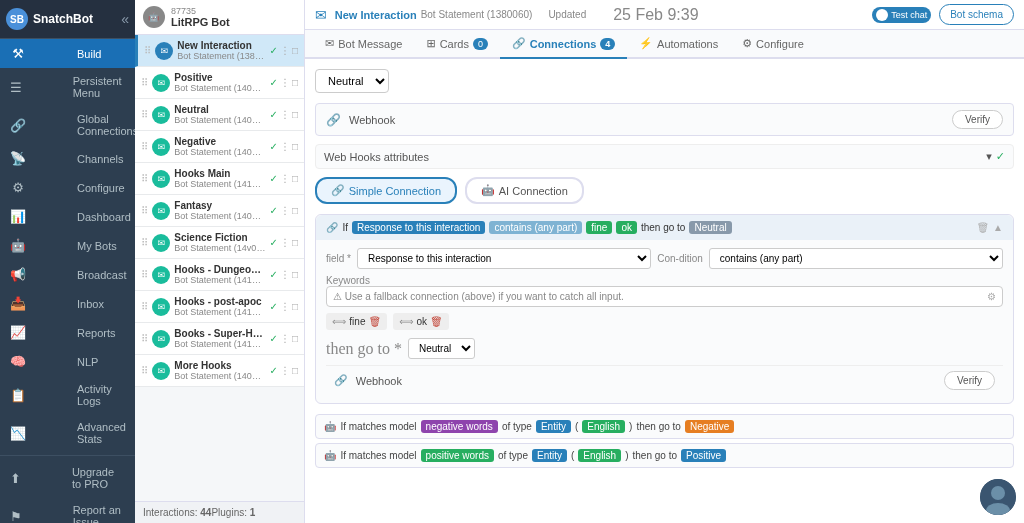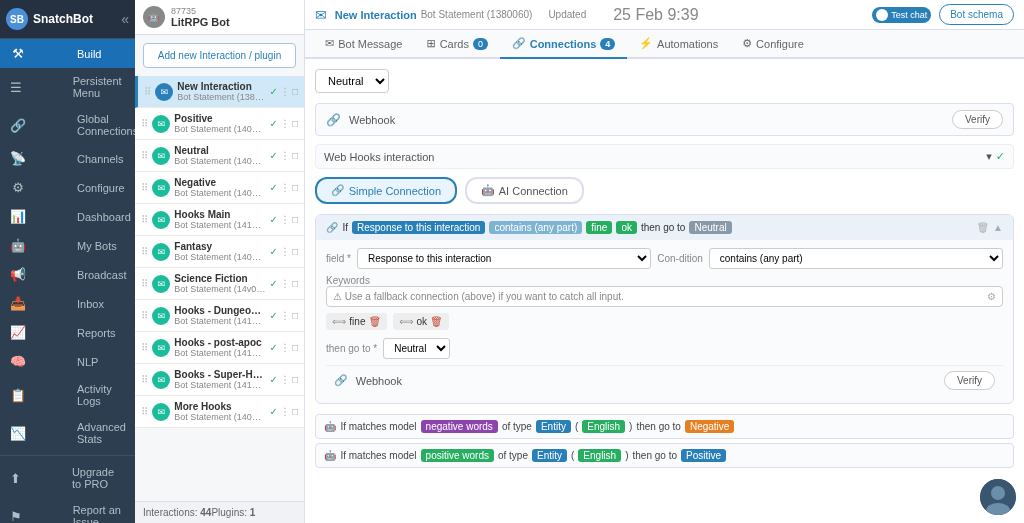--- a/index.html
+++ b/index.html
@@ -245,21 +245,21 @@
     .gear-icon { color: #aaa; margin-left: auto; cursor: pointer; }
     .keyword-chips { display: flex; gap: 6px; margin-bottom: 8px; }
     .kw-chip {
       display: flex; align-items: center; gap: 3px;
       background: #eee; border-radius: 3px; padding: 3px 6px;
       font-size: 10px; color: #333;
     }
     .kw-chip .kw-arrows { color: #888; }
     .kw-chip .kw-del { color: #c0392b; cursor: pointer; }
     .then-go-row { display: flex; align-items: center; gap: 6px; margin-bottom: 6px; }
-    .then-go-label { font-size: 10px; color: #888; }
+    .then-go-label { font-size: 16px; color: #888; font-family: Liberation Serif, serif; }
     .then-go-select {
       padding: 3px 6px; border: 1px solid #ccc; border-radius: 3px;
       font-size: 10px; background: #fff;
     }
     .conn-webhook-row {
       display: flex; align-items: center;
       padding: 5px 8px; font-size: 11px; color: #555;
       border-top: 1px solid #eee; gap: 8px;
     }
 
@@ -373,21 +373,20 @@
 </div>
 
 <div class="middle-panel">
   <div class="middle-header">
     <div class="bot-avatar">🤖</div>
     <div>
       <div style="font-size:9px;color:#888">87735</div>
       <div class="bot-name">LitRPG Bot</div>
     </div>
   </div>
-  <button class="add-interaction-btn">Add new Interaction / plugin</button>
   <div class="interaction-list">
 
     <div class="interaction-item active">
       <span class="drag-handle">⠿</span>
       <div class="interaction-icon blue">✉</div>
       <div class="interaction-info">
         <div class="interaction-name">New Interaction</div>
         <div class="interaction-sub">Bot Statement (1380060)</div>
       </div>
       <div class="interaction-actions">
@@ -598,21 +597,21 @@
       <option>Neutral</option>
     </select>
 
     <div class="webhook-row">
       <span style="color:#2980b9">🔗</span>
       <span class="webhook-label">Webhook</span>
       <button class="verify-btn">Verify</button>
     </div>
 
     <div class="webhooks-attrs">
-      <span>Web Hooks interaction</span>
+      <span>Web Hooks attributes</span>
       <span class="arrow">▾</span>
       <span class="check" style="margin-left:4px">✓</span>
     </div>
 
     <div class="conn-type-row">
       <button class="conn-type-btn active">
         <span>🔗</span>
         <span>Simple Connection</span>
       </button>
       <button class="conn-type-btn">

